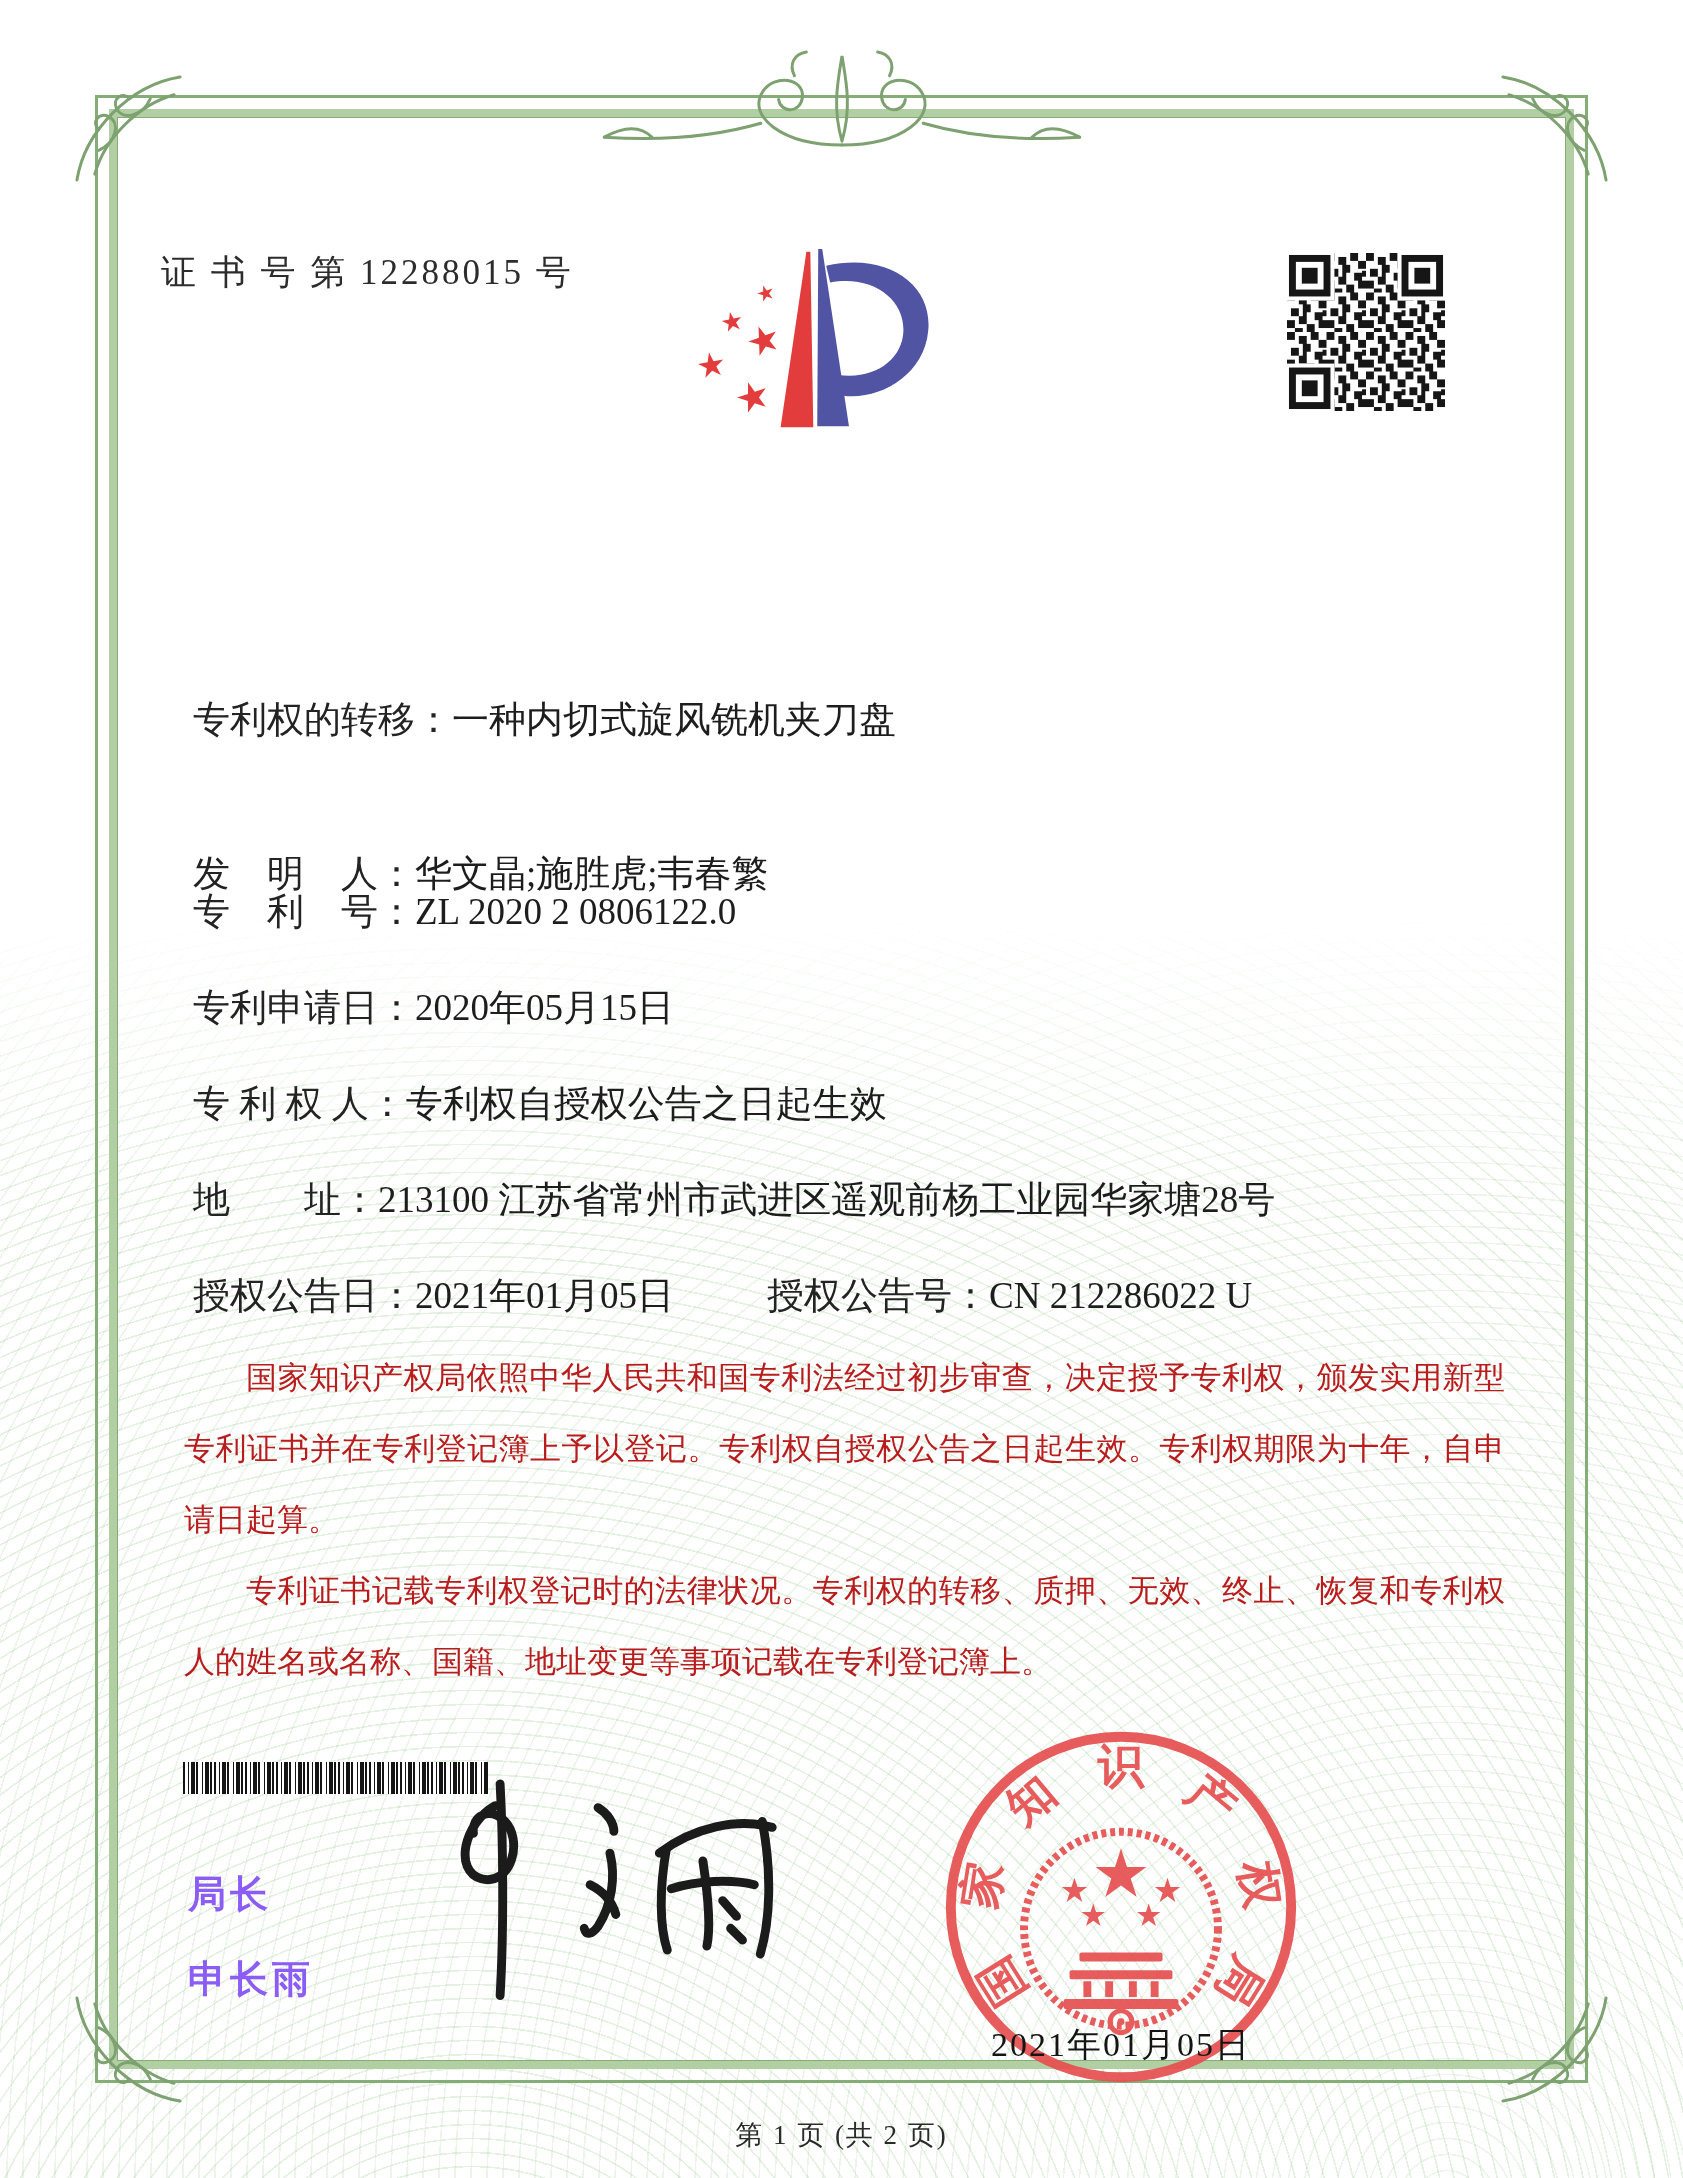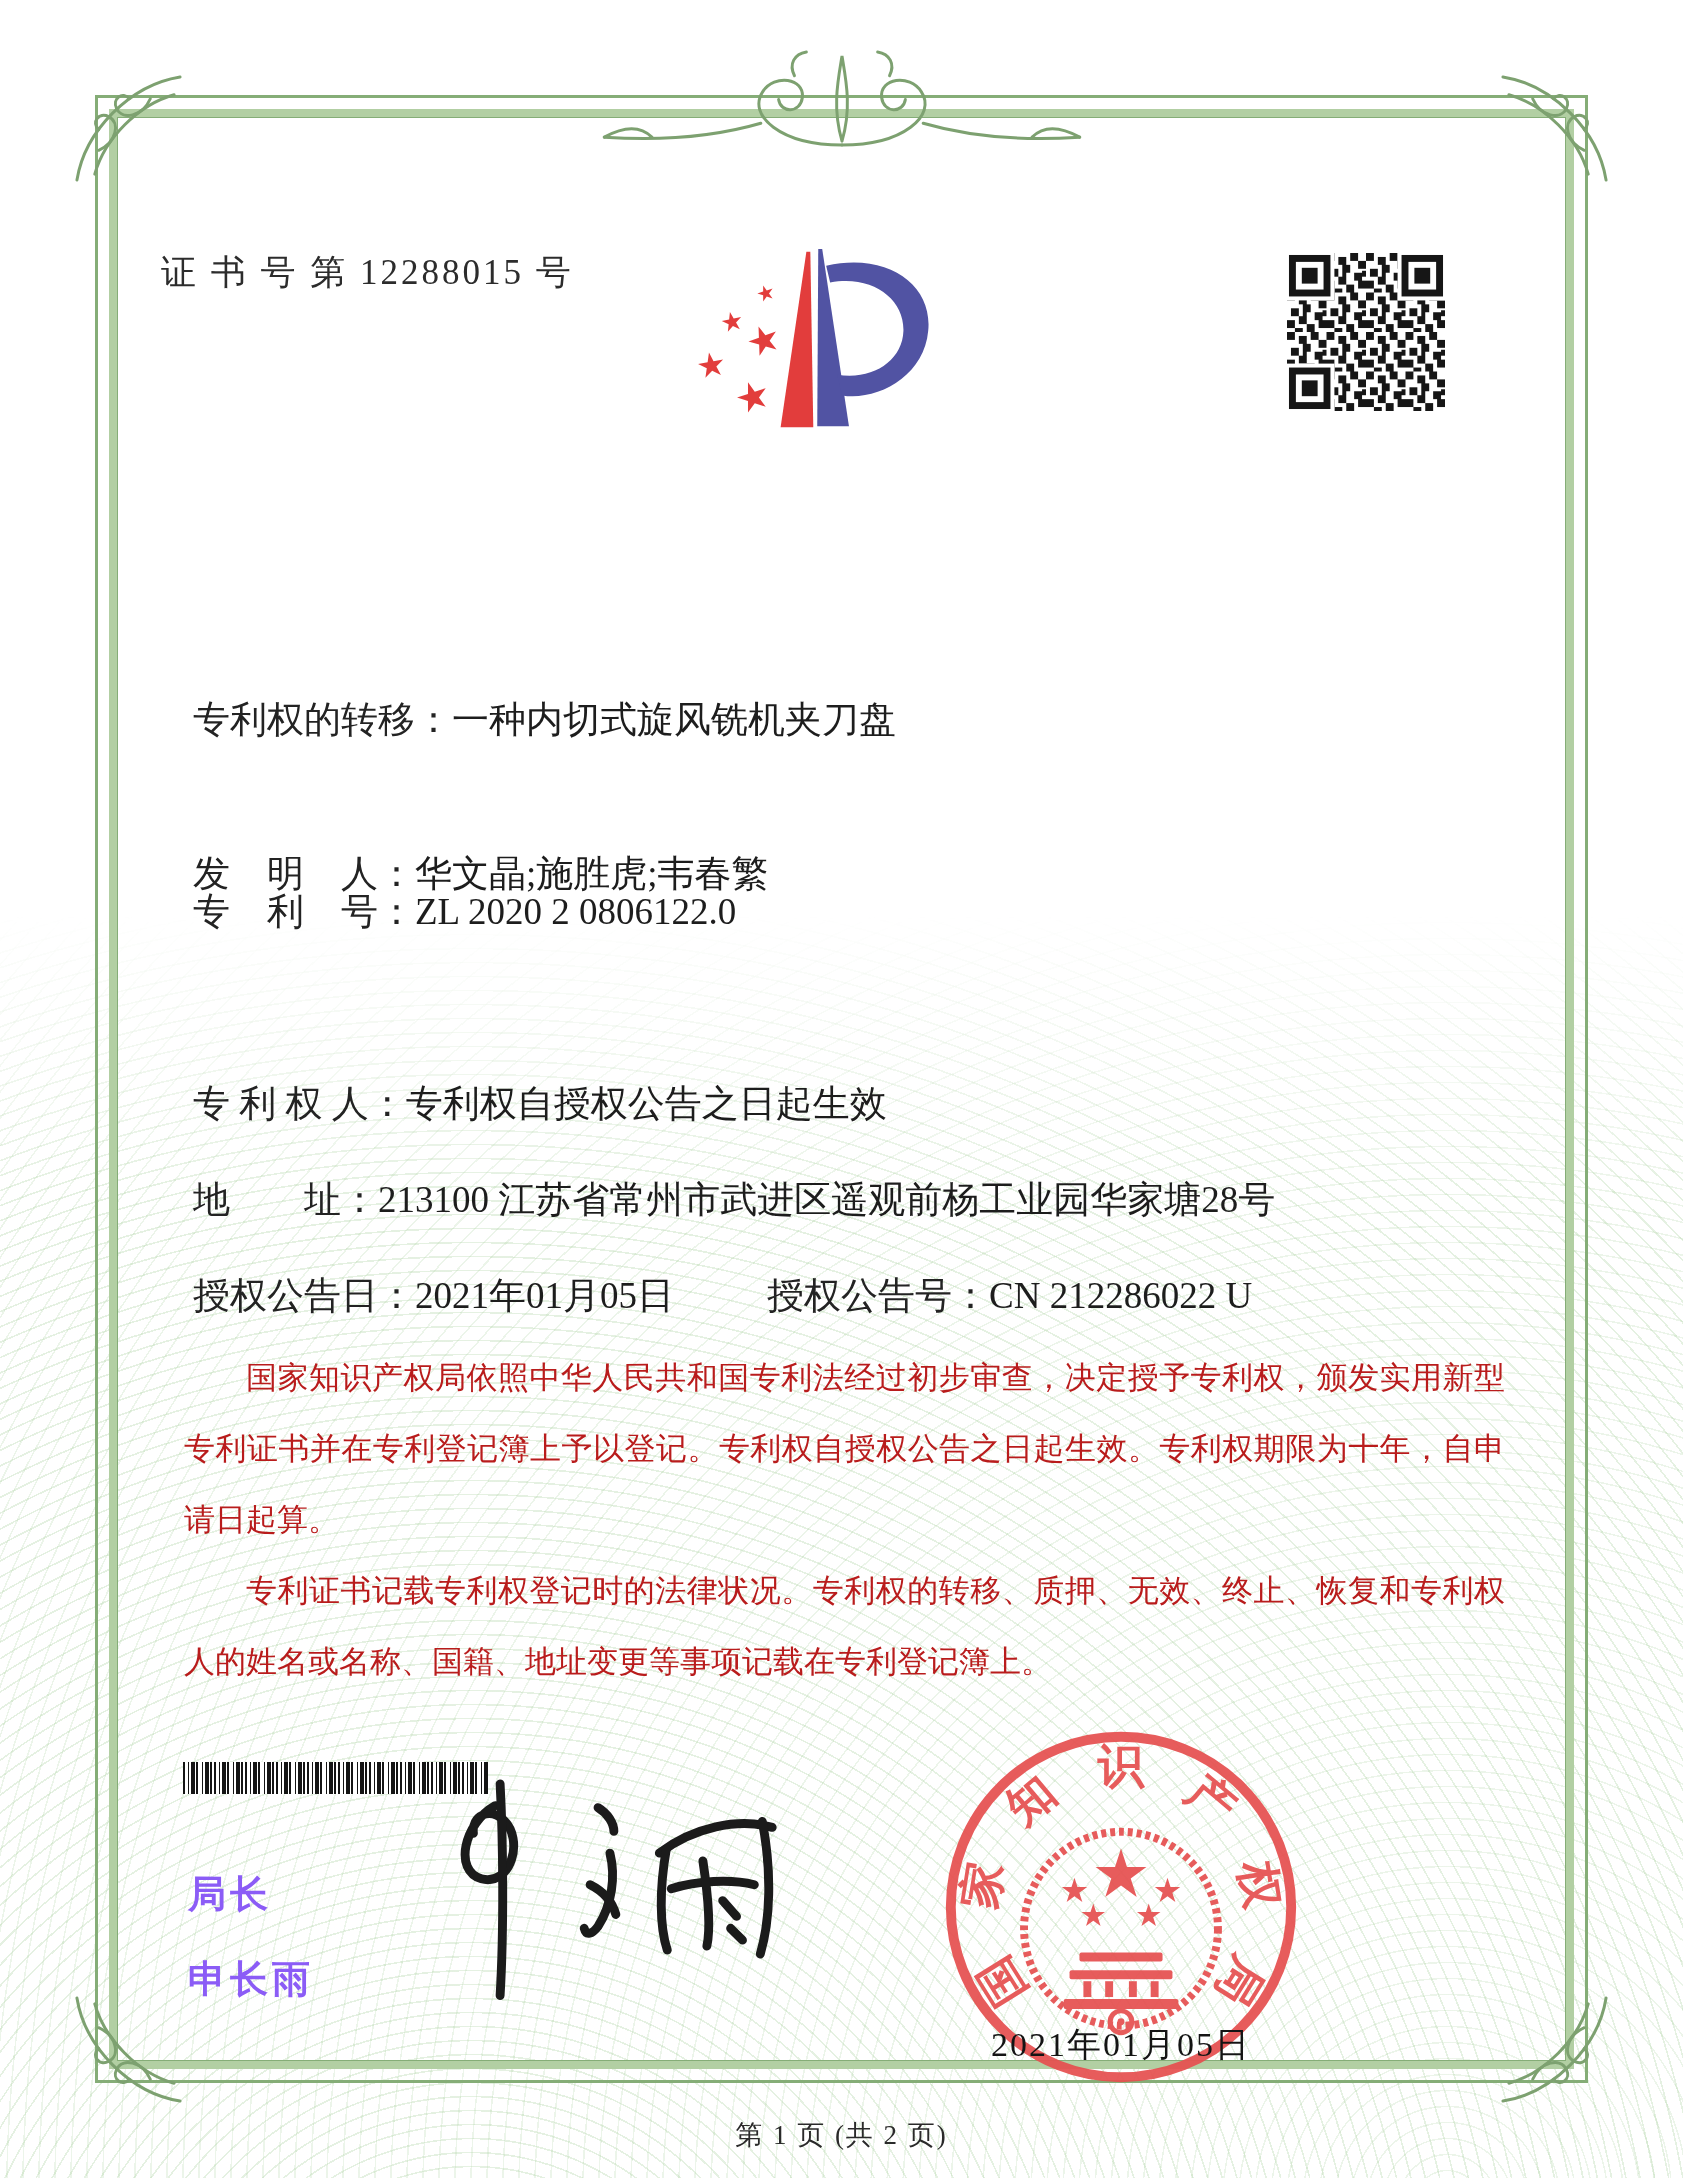--- a/index.html
+++ b/index.html
@@ -190,20 +190,23 @@
 
   <div class="field-row row-1">
     <span class="lab">专利权的转移：</span><span class="val">一种内切式旋风铣机夹刀盘</span>
   </div>
   <div class="field-row row-2">
     <span class="lab">发　明　人：</span><span class="val">华文晶;施胜虎;韦春繁</span>
   </div>
   <div class="field-row row-3">
     <span class="lab">专　利　号：</span><span class="val">ZL 2020 2 0806122.0</span>
   </div>
+  <div class="field-row row-4">
+    <span class="lab">专利申请日：</span><span class="val">2020年05月15日</span>
+  </div>
   <div class="field-row row-5">
     <span class="lab">专 利 权 人：</span><span class="val">专利权自授权公告之日起生效</span>
   </div>
   <div class="field-row row-6">
     <span class="lab">地　　址：</span><span class="val">213100 江苏省常州市武进区遥观前杨工业园华家塘28号</span>
   </div>
   <div class="field-row row-grant">
     <span class="lab">授权公告日：</span><span class="val">2021年01月05日</span>
     <span class="grant-no"><span class="lab">授权公告号：</span><span class="val">CN 212286022 U</span></span>
   </div>

